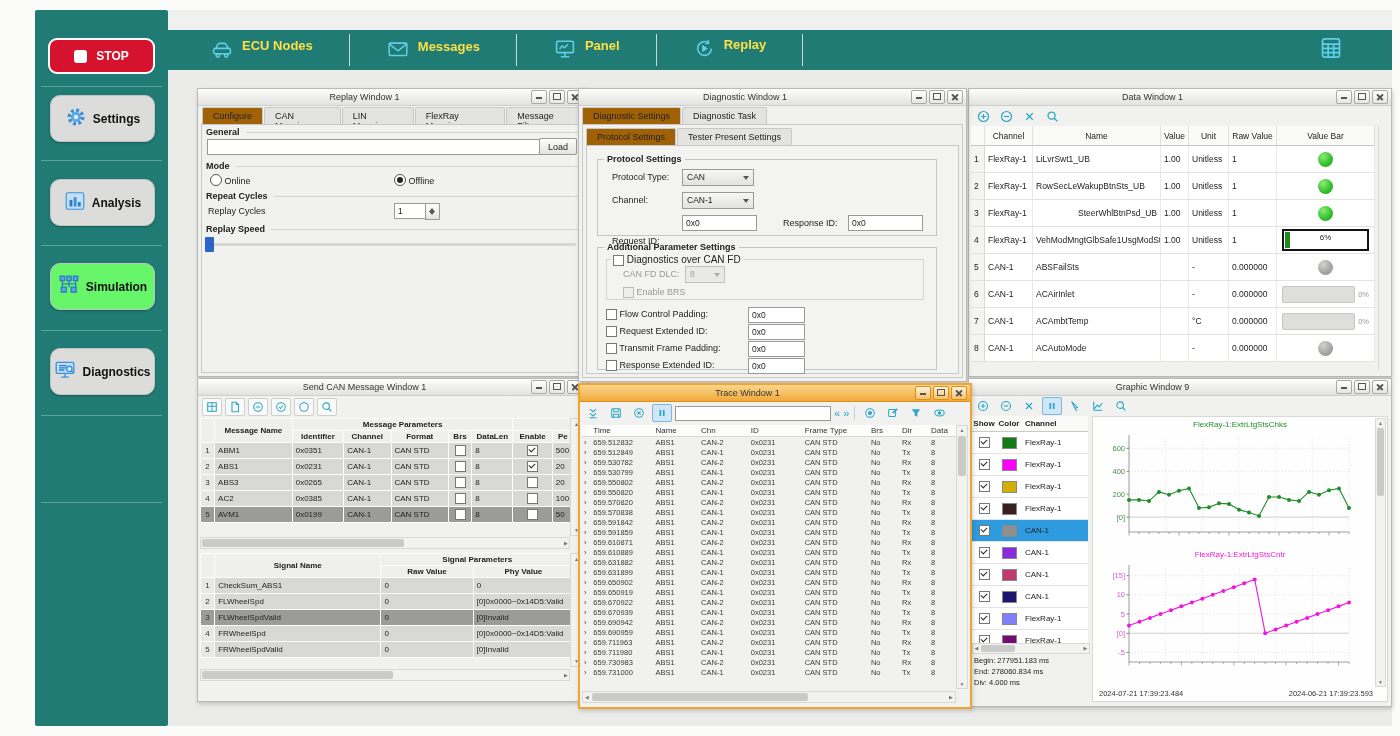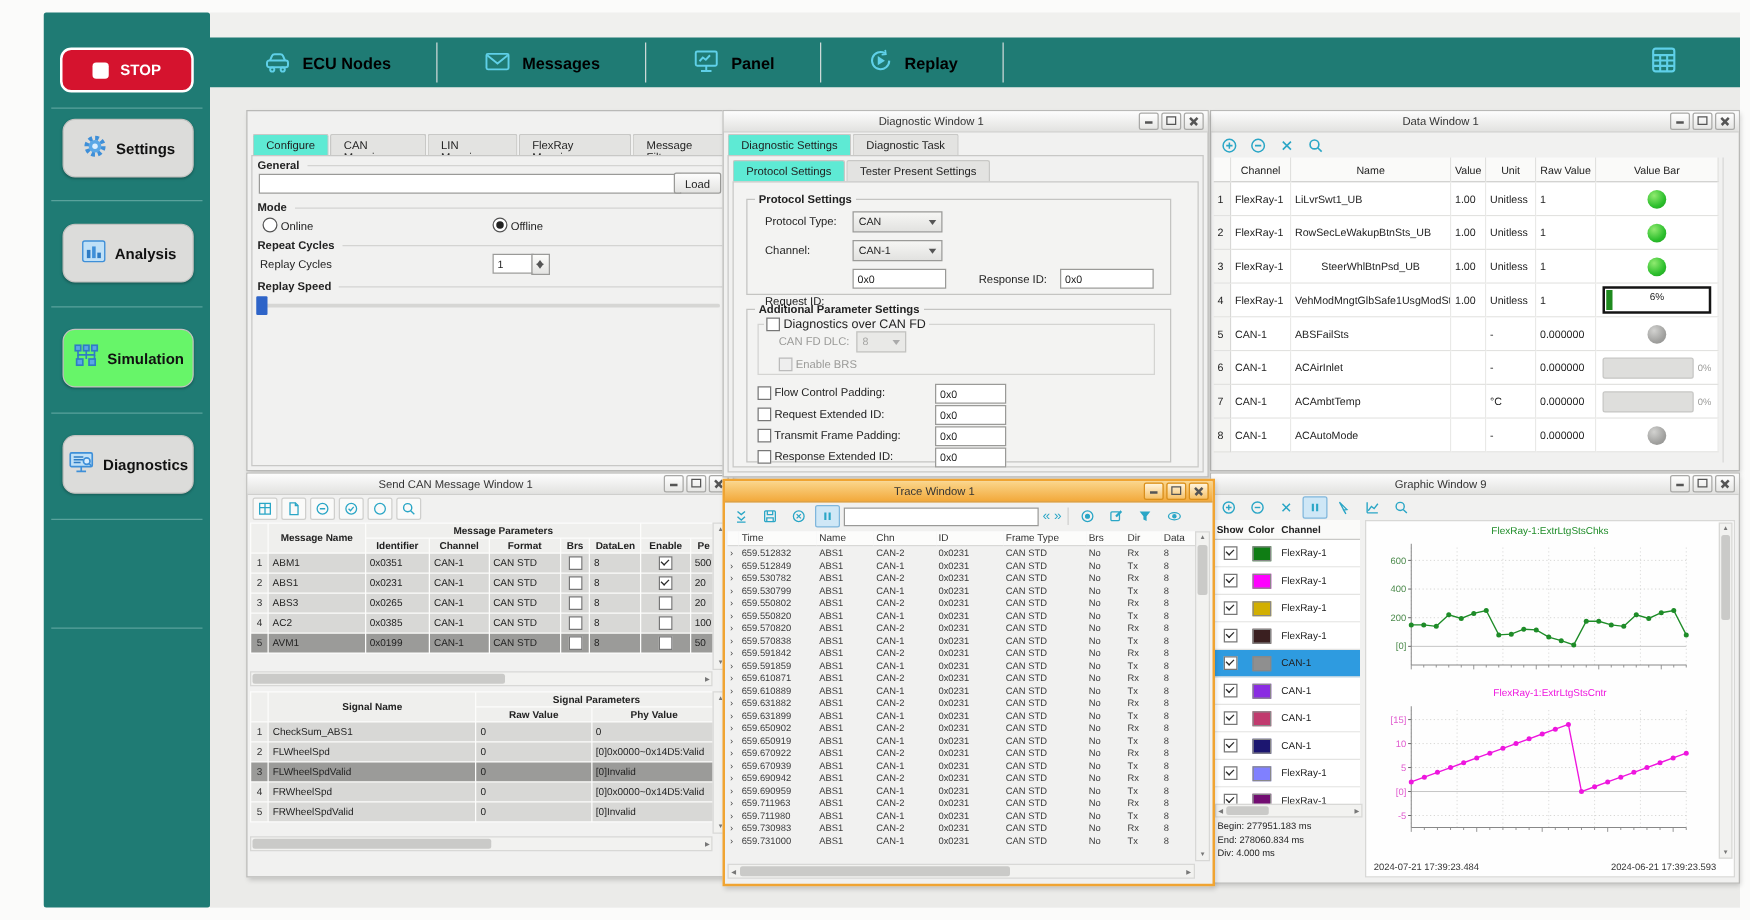--- a/index.html
+++ b/index.html
@@ -8,42 +8,42 @@
   .sidebar{position:absolute;left:35px;top:10px;width:133px;height:716px;background:#1f7b74;border-radius:2px;}
   .stop-btn{position:absolute;left:13px;top:28px;width:107px;height:36px;background:#d5132e;border:2px solid #fff;border-radius:9px;display:flex;align-items:center;justify-content:center;gap:9px;color:#fff;font-weight:bold;font-size:12px;cursor:pointer;}
   .stop-sq{width:13px;height:13px;background:#fff;border-radius:3px;}
   .side-sep{position:absolute;left:6px;width:121px;height:1px;background:#5aa29c;}
   .nav-btn{position:absolute;left:15px;width:103px;height:45px;background:#dcdcda;border:1px solid #c2c2c0;border-radius:10px;display:flex;align-items:center;justify-content:center;gap:6px;font-size:12px;font-weight:bold;color:#111;box-shadow:0 1px 2px rgba(0,0,0,.25);cursor:pointer;}
   .nav-btn.active{background:#67f569;}
   .nav-btn svg{flex:0 0 auto;}
   
   .workspace{position:absolute;left:168px;top:10px;width:1224px;height:716px;background:#f0f0ee;}
   .topbar{position:absolute;left:168px;top:30px;width:1224px;height:40px;background:#1f7b74;display:flex;align-items:center;}
-  .tb-item{display:flex;align-items:center;gap:8px;color:#000000;font-weight:bold;font-size:13px;padding:0 12px;cursor:pointer;}
+  .tb-item{display:flex;align-items:flex-start;gap:8px;color:#fde047;font-weight:bold;font-size:13px;padding:0 12px;cursor:pointer;}
   .tb-sep{width:1px;height:32px;background:#cdd9d7;margin:0 24px;}
   .tb-right{margin-left:auto;margin-right:48px;display:flex;align-items:center;}
   .mdi{position:absolute;left:168px;top:70px;width:1224px;height:656px;background:#ebebe9;}
   
   .win{position:absolute;background:#f1f1f0;border:1px solid #b9b9b7;box-shadow:1px 2px 4px rgba(0,0,0,.18);}
   .win-title{height:16px;background:linear-gradient(#fdfdfd,#e2e2e0);border-bottom:1px solid #cfcfcd;display:flex;align-items:center;}
   .win-title .t{flex:1;text-align:center;font-size:9px;color:#333;}
   .win-btns{display:flex;gap:2px;padding-right:3px;}
   .wb{position:relative;width:14px;height:12px;border:1px solid #a9a9a7;border-radius:2px;background:linear-gradient(#fff,#e6e6e4);cursor:pointer;}
   .wb-min::after{content:"";display:block;width:6px;height:2px;background:#555;margin:6px auto 0;}
   .wb-max::after{content:"";display:block;width:6px;height:5px;border:1px solid #555;margin:2px auto 0;}
   .wb-close::before,.wb-close::after{content:"";position:absolute;left:50%;top:50%;width:8px;height:1.5px;background:#555;}
   .wb-close::before{transform:translate(-50%,-50%) rotate(45deg);}
   .wb-close::after{transform:translate(-50%,-50%) rotate(-45deg);}
   .win.active{border:2px solid #f0a432;}
   .win.active .win-title{background:linear-gradient(#fbd68c,#f2a93b);border-bottom:1px solid #d98f1c;}
   .win.active .wb{border-color:#d98f1c;background:linear-gradient(#fff4dd,#f6c167);}
   
   .tabsbar{position:absolute;display:flex;gap:1px;}
   .ttab{padding:3px 10px 4px;font-size:9px;color:#222;background:#e3e3e1;border:1px solid #c8c8c6;border-bottom:none;border-radius:2px 2px 0 0;cursor:pointer;}
-  .ttab.active{background:#5eead4;}
+  .ttab.active{background:#a16207;}
   .panel{position:absolute;border:1px solid #c8c8c6;background:#f1f1f0;}
   .grp{position:absolute;display:flex;align-items:center;gap:6px;font-size:9px;font-weight:bold;color:#222;}
   .grp::after{content:"";flex:1;height:1px;background:#d4d4d2;}
   .lbl{position:absolute;font-size:9px;color:#222;white-space:nowrap;}
   .lbl.dim{color:#9a9a98;}
   .inpbox{position:absolute;height:14px;background:#fff;border:1px solid #9a9a98;font-size:8.5px;color:#222;line-height:14px;padding-left:3px;}
   .selbox{position:absolute;height:15px;background:linear-gradient(#f6f6f4,#e2e2e0);border:1px solid #9a9a98;font-size:8.5px;color:#222;line-height:15px;padding-left:4px;}
   .selbox::after{content:"";position:absolute;right:4px;top:6px;border:3px solid transparent;border-top:4px solid #555;}
   .selbox.dim{color:#a5a5a3;background:#e9e9e7;border-color:#c2c2c0;}
   .selbox.dim::after{border-top-color:#aaa;}
@@ -210,20 +210,28 @@
             <path d="M15.6 10.6l1.8 1.8"></path>
             <path d="M10 13v3M6.5 16.5h7"></path>
           </svg></span>
       <span>Diagnostics</span>
     </div>
     <div class="side-sep" style="top:405px"></div>
     <div class="side-sep" style="top:492px"></div>
   </div>
 
   <div class="win" id="win-replay" style="left:197px;top:88px;width:388px;height:287px;z-index:1">
+    <div class="win-title">
+      <span class="t">Replay Window 1</span>
+      <span class="win-btns">
+          <span class="wb wb-min"></span>
+          <span class="wb wb-max"></span>
+          <span class="wb wb-close"></span>
+        </span>
+    </div>
     <div class="tabsbar" style="left:4px;top:18px">
 
     <div class="ttab active"><span>Configure</span></div>
         <div class="ttab"><span>CAN Mapping</span></div>
         <div class="ttab"><span>LIN Mapping</span></div>
         <div class="ttab"><span>FlexRay Mapping</span></div>
         <div class="ttab"><span>Message Filter</span></div>
       </div>
     <div class="panel" style="left:3px;right:3px;top:35px;bottom:3px">
       <div class="grp" style="left:4px;right:4px;top:2px">
@@ -330,21 +338,21 @@
           <td style="text-align:left">Unitless</td>
           <td style="text-align:left">1</td>
           <td>
             <span class="dot g"></span>
 
           </td>
         </tr>
           <tr>
           <td class="rn">3</td>
           <td style="text-align:left">FlexRay-1</td>
-          <td style="text-align:center">SteerWhlBtnPsd_UB</td>
+          <td style="text-align:right">SteerWhlBtnPsd_UB</td>
           <td style="text-align:left">1.00</td>
           <td style="text-align:left">Unitless</td>
           <td style="text-align:left">1</td>
           <td>
             <span class="dot g"></span>
 
           </td>
         </tr>
           <tr>
           <td class="rn">4</td>

